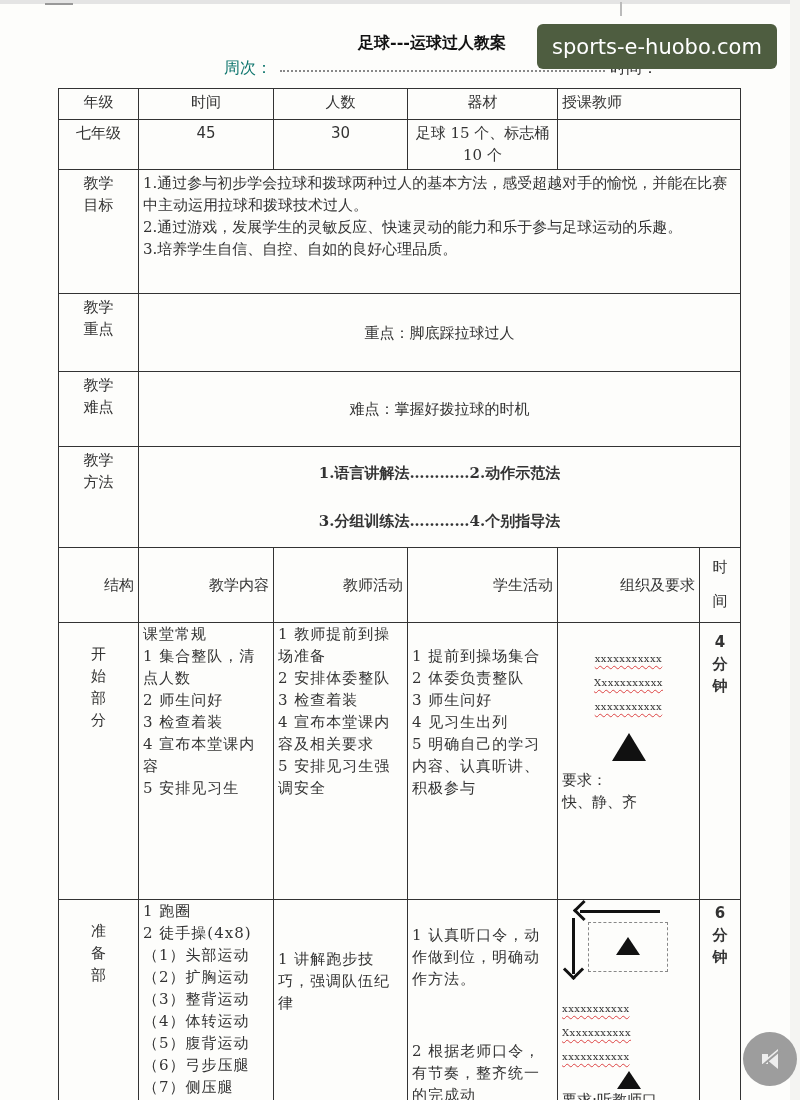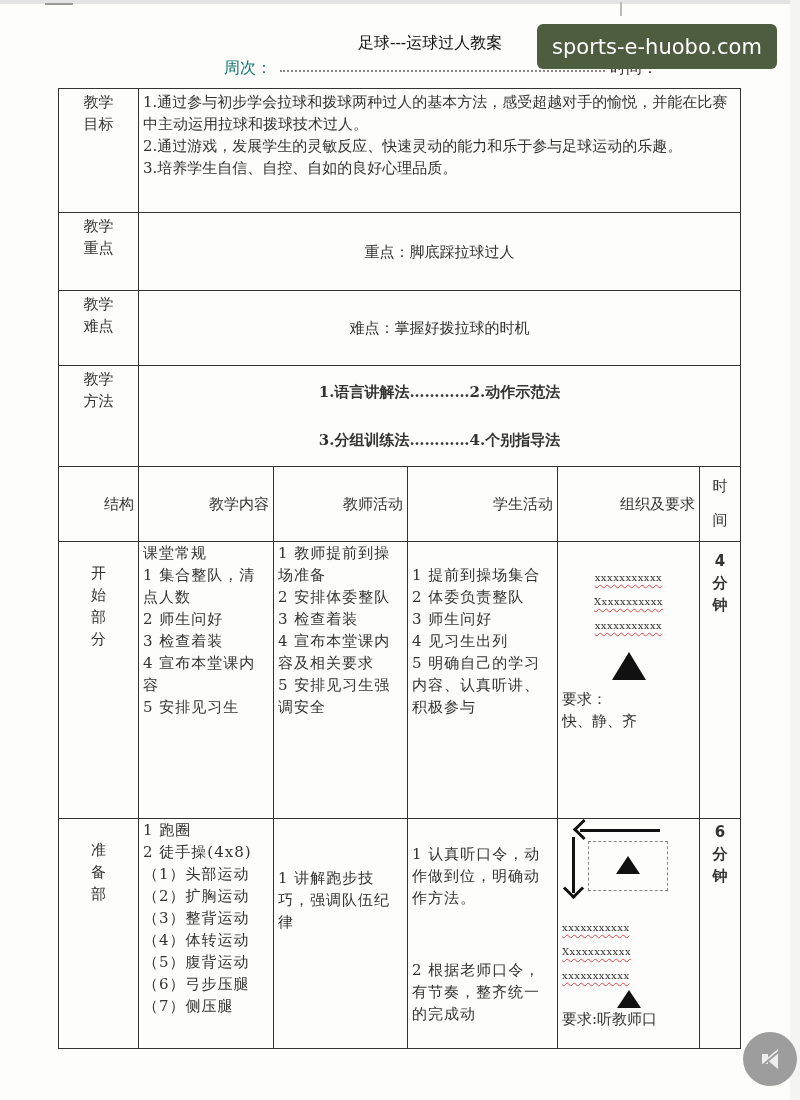--- a/index.html
+++ b/index.html
@@ -8,21 +8,21 @@
       background: #fdfdfb;
       font-family: "DejaVu Serif", "Liberation Serif", serif;
       color: #222;
     }
     .topbar { position: absolute; left: 0; top: 0; width: 800px; height: 4px; background: #e4e4e4; }
     .topbar-mark { position: absolute; left: 45px; top: 3px; width: 28px; height: 2px; background: #999; }
     .corner-mark { position: absolute; left: 620px; top: 2px; width: 2px; height: 14px; background: #bbb; }
 
     .doc-title {
       position: absolute; left: 358px; top: 33px;
-      font-size: 16px; font-weight: normal; letter-spacing: 0px; color: #111;
+      font-size: 16px; font-weight: bold; letter-spacing: 0px; color: #111;
     }
     .week-line {
       position: absolute; left: 224px; top: 58px; font-size: 16px; color: #0f766e;
     }
     .week-dots {
       position: absolute; left: 280px; top: 62px; width: 325px; height: 8px;
       border-bottom: 2px dotted #888;
     }
     .time-label { position: absolute; left: 610px; top: 58px; font-size: 16px; color: #333; }
 
@@ -109,20 +109,34 @@
   <colgroup>
     <col style="width:80px">
       <col style="width:135px">
       <col style="width:134px">
     <col style="width:150px">
       <col style="width:142px">
       <col style="width:41px">
   </colgroup>
 
   <tbody>
+      <tr style="height:31px">
+    <td class="c">年级</td>
+    <td class="c">时间</td>
+    <td class="c">人数</td>
+    <td class="c">器材</td>
+    <td colspan="2">授课教师</td>
+  </tr>
+  <tr style="height:50px">
+    <td class="c">七年级</td>
+    <td class="c" style="font-family:'DejaVu Sans',sans-serif">45</td>
+    <td class="c" style="font-family:'DejaVu Sans',sans-serif">30</td>
+    <td class="c">足球 15 个、标志桶 10 个</td>
+    <td colspan="2"></td>
+  </tr>
 
   <tr style="height:124px">
     <td class="vlabel">
       <div>教学</div>
       <div>目标</div>
     </td>
     <td colspan="5" class="goals">
       <div>1.通过参与初步学会拉球和拨球两种过人的基本方法，感受超越对手的愉悦，并能在比赛中主动运用拉球和拨球技术过人。</div>
       <div>2.通过游戏，发展学生的灵敏反应、快速灵动的能力和乐于参与足球运动的乐趣。</div>
       <div>3.培养学生自信、自控、自如的良好心理品质。</div>

